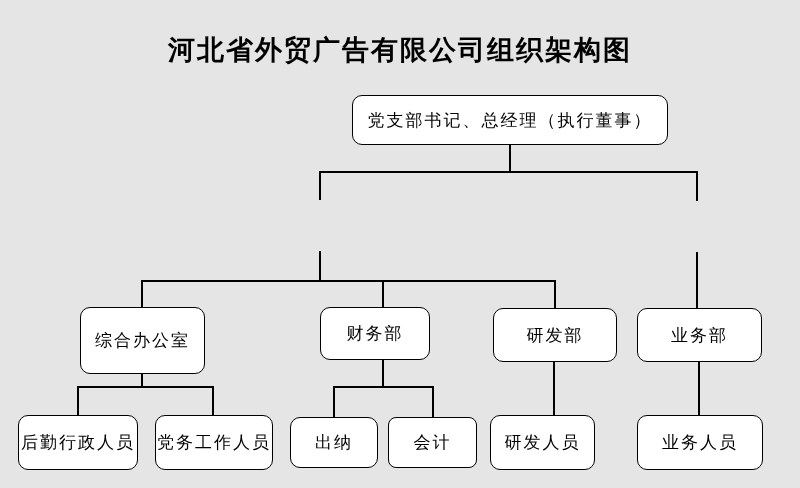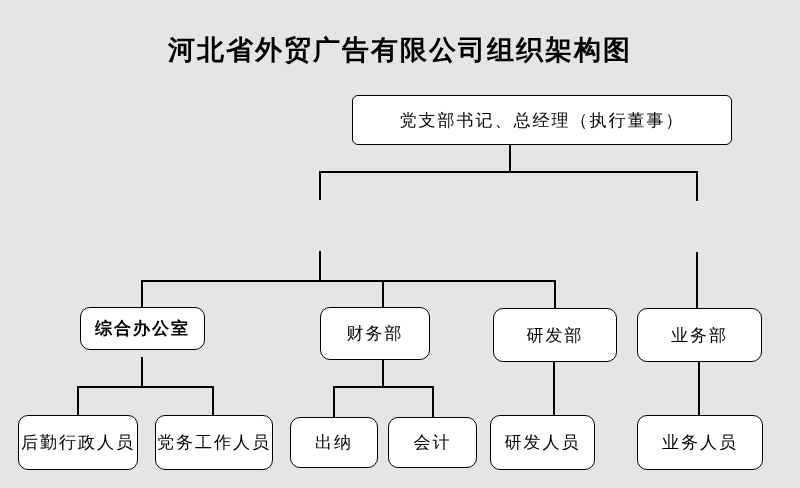--- a/index.html
+++ b/index.html
@@ -50,26 +50,26 @@
     z-index: 1;
   }
 </style>
 </head>
 <body>
 
 <div class="canvas">
 
   <h1 class="title">河北省外贸广告有限公司组织架构图</h1>
 
-  <div class="node" style="left:352px; top:95px; width:380px; height:50px;border-radius:6px;">
+  <div class="node" style="left:352px; top:95px; width:316px; height:50px;">
     <span>党支部书记、总经理（执行董事）</span>
   </div>
 
 
-  <div class="node" style="left:80px; top:307px; width:125px; height:43px;font-weight:bold;">
+  <div class="node" style="left:80px; top:307px; width:125px; height:67px;">
     <span>综合办公室</span>
   </div>
   <div class="node" style="left:320px; top:307px; width:110px; height:53px;">
     <span>财务部</span>
   </div>
   <div class="node" style="left:493px; top:308px; width:124px; height:54px;">
     <span>研发部</span>
   </div>
   <div class="node" style="left:637px; top:308px; width:125px; height:54px;">
     <span>业务部</span>
@@ -77,21 +77,21 @@
 
   <div class="node" style="left:18px; top:415px; width:120px; height:55px;align-items:center;">
     <span>后勤行政人员</span>
   </div>
   <div class="node" style="left:155px; top:415px; width:118px; height:55px;">
     <span>党务工作人员</span>
   </div>
   <div class="node" style="left:290px; top:417px; width:88px; height:51px;">
     <span>出纳</span>
   </div>
-  <div class="node" style="left:388px; top:417px; width:89px; height:51px;">
+  <div class="node" style="left:388px; top:417px; width:89px; height:51px;border-radius:8px;">
     <span>会计</span>
   </div>
   <div class="node" style="left:490px; top:415px; width:105px; height:55px;">
     <span>研发人员</span>
   </div>
   <div class="node" style="left:637px; top:415px; width:126px; height:55px;">
     <span>业务人员</span>
   </div>
 
   <div class="line" style="left:509px; top:144px; width:2px; height:29px;"></div>

